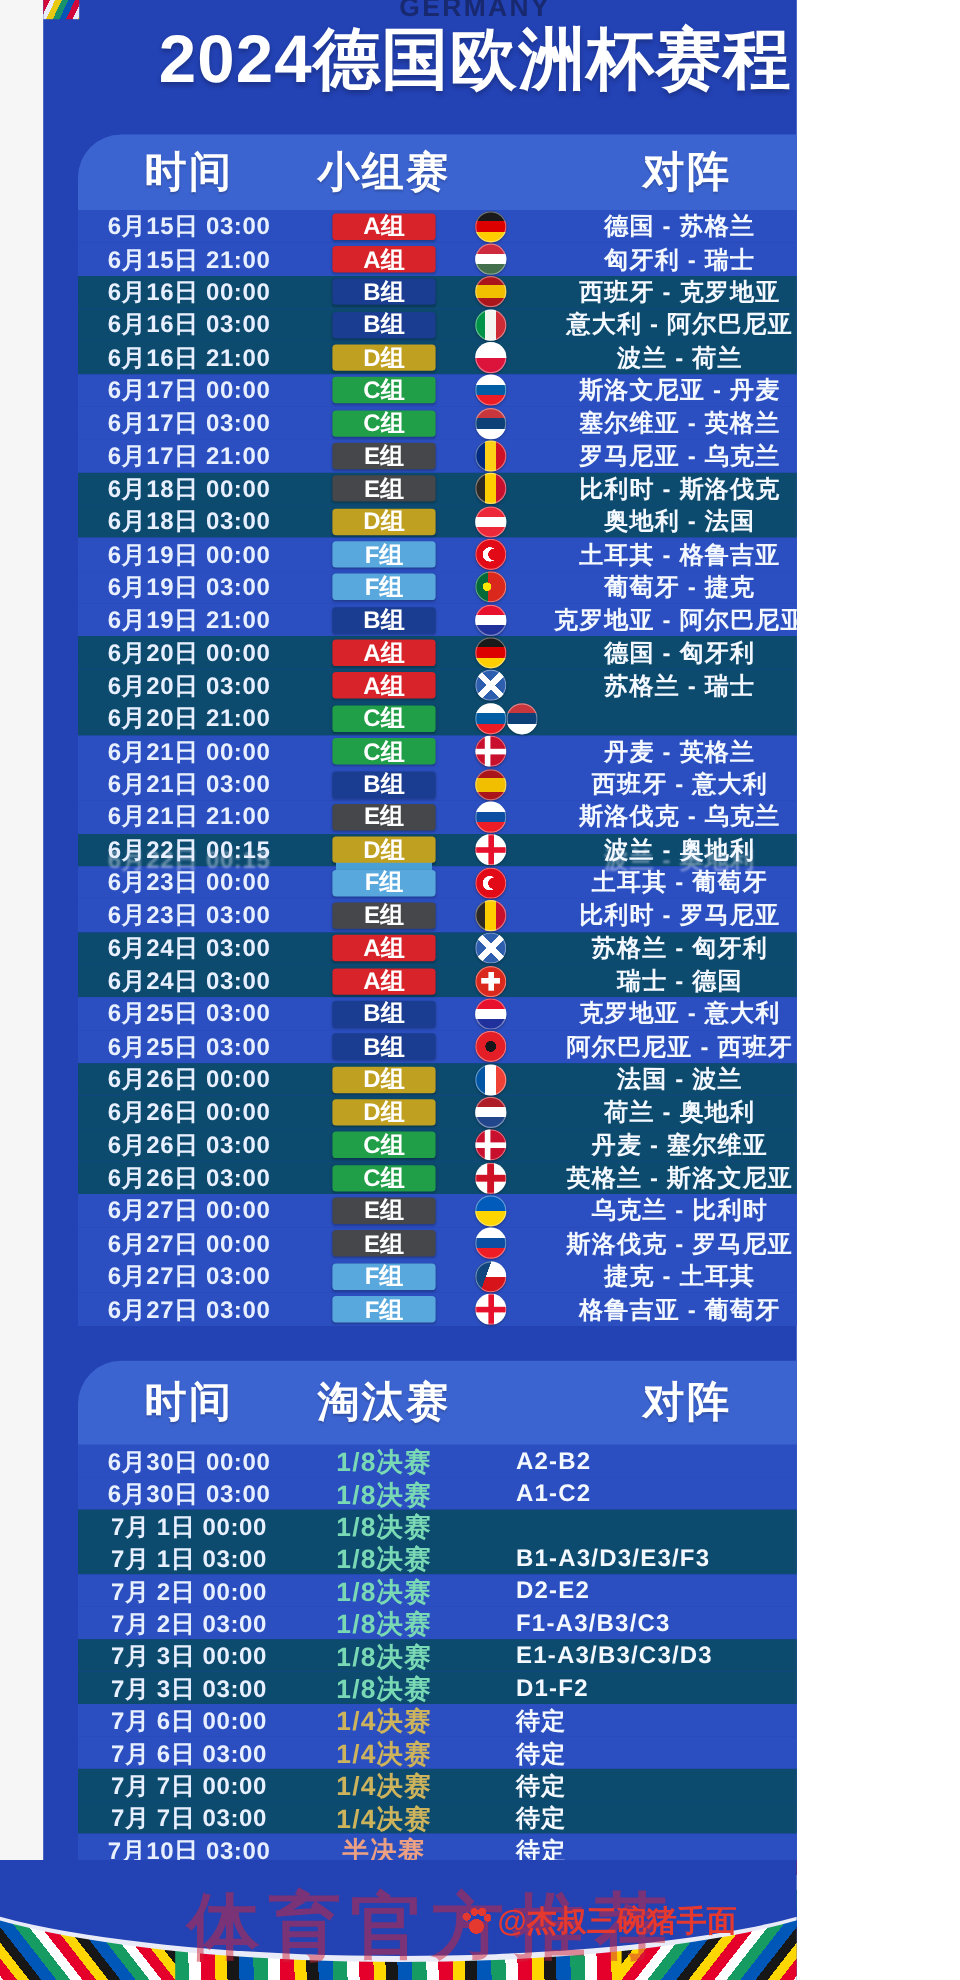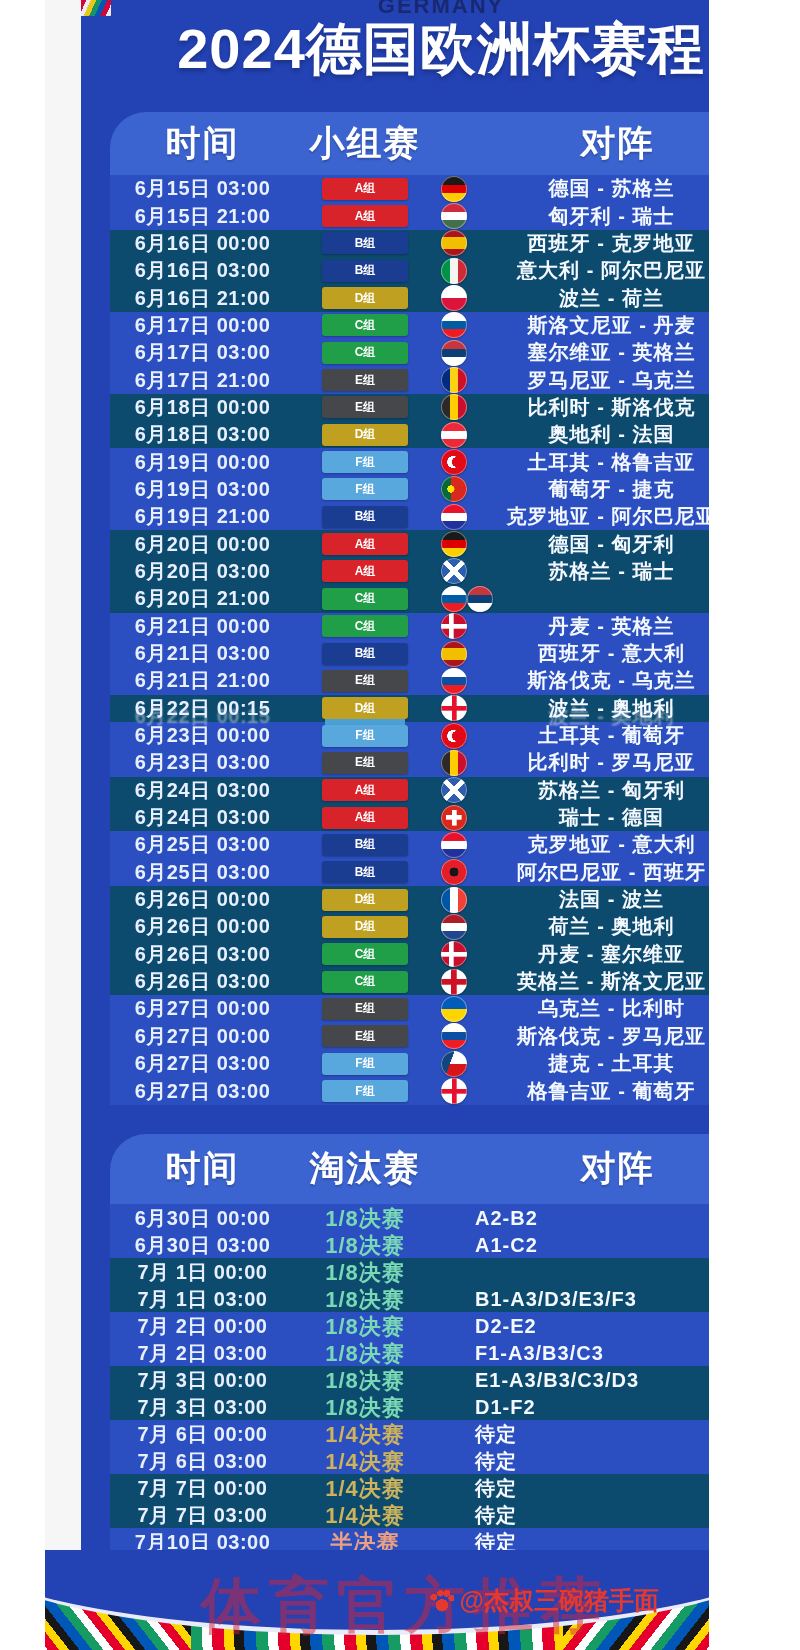--- a/index.html
+++ b/index.html
@@ -1,17 +1,17 @@
 <!DOCTYPE html>
 <html><head>
 <meta charset="utf-8">
 <style>
   html,body{margin:0;padding:0;background:#ffffff;}
   .page{position:relative;width:664px;height:1650px;overflow:hidden;
-        font-family:"Liberation Sans","DejaVu Sans",sans-serif;background:#f7f7f7;margin-left:45px;}
+        font-family:"Liberation Sans","DejaVu Sans",sans-serif;background:#f7f7f7;}
   .side-strip{position:absolute;top:0;bottom:0;background:#f6f6f6;z-index:0;}
   .side-strip.left{left:0;width:36px;}
   .side-strip.right{right:0;width:44px;border-left:1px solid #e2e2e2;}
   .poster{position:absolute;left:36px;top:0;width:720px;height:1650px;
           background:#2342b4;overflow:hidden;z-index:1;}
   .corner-bit{position:absolute;top:0;width:30px;height:16px;opacity:.9;
     background:repeating-linear-gradient(115deg,#e4002b 0 5px,#fff 5px 9px,#ffd700 9px 14px,#169b62 14px 19px,#0057b7 19px 24px);}
   .corner-bit.l{left:0;} .corner-bit.r{right:0;}
   .germany{position:absolute;top:-7px;left:0;width:100%;text-align:center;
            font-size:22px;font-weight:800;letter-spacing:2px;color:#18296f;}
@@ -23,21 +23,21 @@
          background:#3c64d0;border-radius:36px 36px 0 0;}
   .g-head{height:63px;} .k-head{height:70px;margin-top:29px;}
   .th{color:#fff;font-weight:900;font-size:35px;text-align:center;letter-spacing:2px;
       text-shadow:0 2px 2px rgba(0,0,0,.2);}
   .row{display:grid;grid-template-columns:185px 140px 1fr;align-items:center;}
   .g-row{height:27.35px;} .k-row{height:27px;}
   .shade-dark{background:#2b4fc0;} .shade-light{background:#0c4a6e;}
   .time{color:#e8f0ff;font-weight:700;font-size:20px;text-align:center;letter-spacing:.5px;white-space:pre;}
   .badge-wrap{display:flex;justify-content:center;}
   .badge{width:86px;height:22px;border-radius:3px;display:flex;align-items:center;justify-content:center;
-         color:#fff;font-weight:700;font-size:12px;box-shadow:0 1px 2px rgba(0,0,0,.25);}
+         color:#fff;font-weight:700;font-size:20px;box-shadow:0 1px 2px rgba(0,0,0,.25);}
   .matchcell{display:flex;align-items:center;padding:0 18px 0 6px;}
   .match-text{flex:1;text-align:center;color:#f4f8ff;font-weight:700;font-size:20px;letter-spacing:1px;}
   .stage-label{text-align:center;font-weight:700;font-size:22px;letter-spacing:1px;}
   .k-match{color:#f4f8ff;font-weight:700;font-size:20px;padding-left:40px;letter-spacing:1px;}
   .flag{width:26px;height:26px;border-radius:50%;flex:0 0 auto;background-repeat:no-repeat;
         box-shadow:inset 0 0 0 1px rgba(255,255,255,.4),0 1px 2px rgba(0,0,0,.3);}
   
   .flag-germany{background:linear-gradient(#1a1a1a 0 33%,#dd0000 33% 66%,#ffce00 66%);}
   .flag-scotland{background-color:#2e5fae;background-image:linear-gradient(45deg,transparent 43%,#fff 43% 57%,transparent 57%),linear-gradient(135deg,transparent 43%,#fff 43% 57%,transparent 57%);}
   .flag-hungary{background:linear-gradient(#cd2a3e 0 33%,#fff 33% 66%,#436f4d 66%);}

